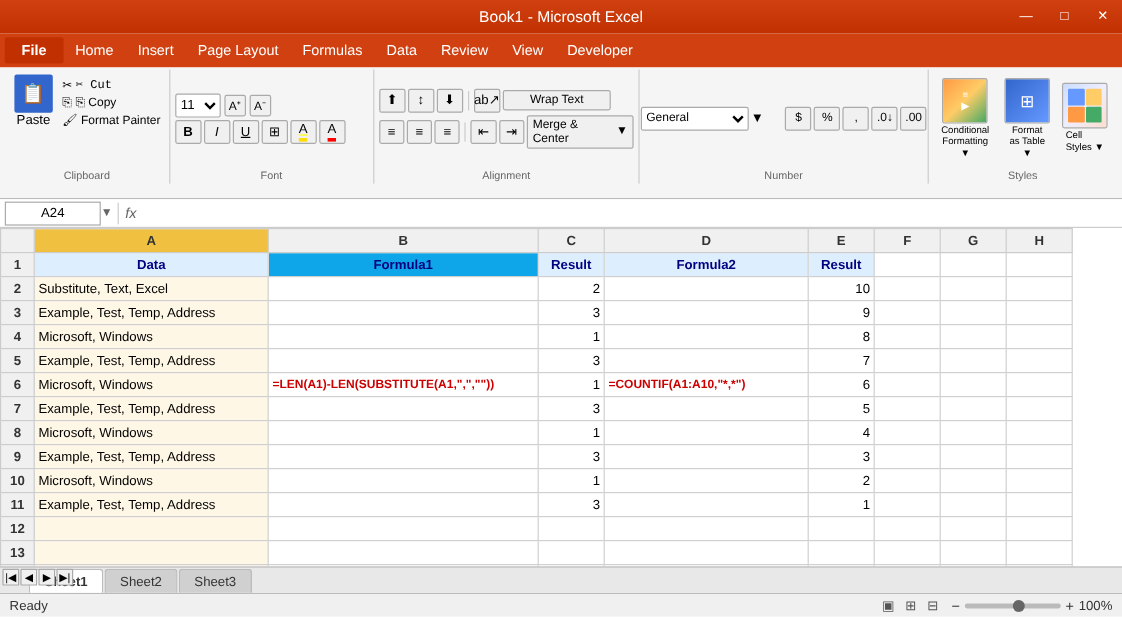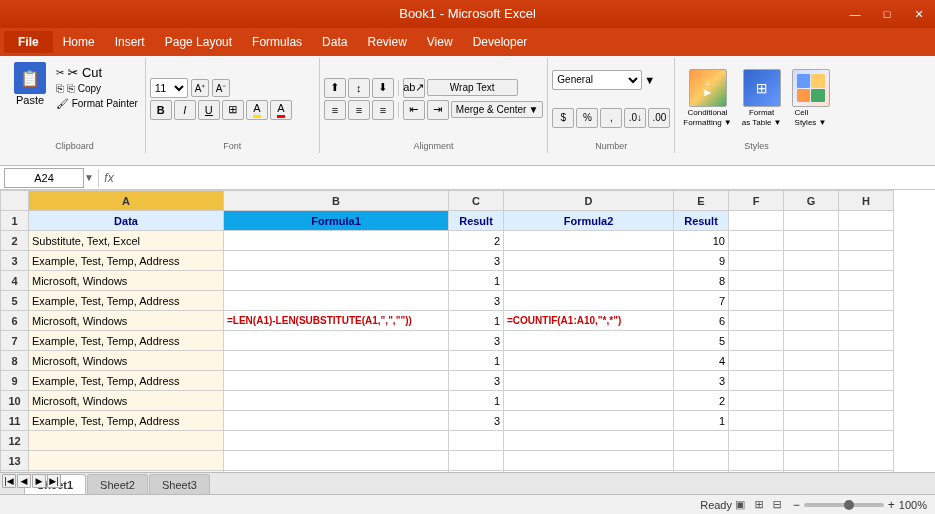--- a/index.html
+++ b/index.html
@@ -279,21 +279,21 @@
 
     #status-bar {
       display: flex;
       align-items: center;
       background: #f0f0f0;
       border-top: 1px solid #bbb;
       height: 20px;
       padding: 0 8px;
       font-size: 11px;
       color: #333;
-      justify-content: flex-end;
+      justify-content: space-between;
     }
 
     .zoom-controls { display: flex; align-items: center; gap: 4px; }
     .zoom-btn { cursor: pointer; font-size: 12px; }
     .zoom-slider { width: 80px; height: 4px; background: #bbb; border-radius: 2px; position: relative; cursor: pointer; }
     .zoom-thumb { width: 10px; height: 10px; background: #666; border-radius: 50%; position: absolute; top: -3px; left: 50%; }
 
     .view-btns { display: flex; gap: 3px; align-items: center; }
     .view-btn { cursor: pointer; font-size: 11px; color: #555; padding: 1px 3px; }
 
@@ -338,21 +338,21 @@
 
     <div class="ribbon-group clipboard-group" style="min-width:90px;">
       <div class="ribbon-group-content" style="flex-direction:row; align-items:flex-start; padding-bottom:14px;">
         <div class="paste-btn">
           <div class="paste-icon">📋</div>
           <span>Paste</span>
         </div>
         <div class="small-btns" style="padding-top:4px;">
           <div class="small-btn">
             <span>✂</span>
-            <span style="font-size:13px;">✂ Cut</span>
+            <span style="font-size:10px;font-family:Liberation Mono, monospace;">✂ Cut</span>
           </div>
           <div class="small-btn">
             <span>⎘</span>
             <span style="font-size:10px;">⎘ Copy</span>
           </div>
           <div class="small-btn">
             <span>🖌</span>
             <span style="font-size:10px;">Format Painter</span>
           </div>
         </div>
@@ -407,21 +407,21 @@
           <div style="display:flex; align-items:center; gap:2px; font-size:10px; cursor:pointer; padding:2px 4px; border:1px solid #aaa; border-radius:2px; background:#f0f0f0;">
             <span>Merge &amp; Center</span>
             <span>▼</span>
           </div>
         </div>
       </div>
       <div class="ribbon-group-label">Alignment</div>
     </div>
 
     <div class="ribbon-group" style="min-width:110px;">
-      <div class="ribbon-group-content" style="flex-direction:column; align-items:flex-start; gap:18px; padding-bottom:14px; min-width:105px;">
+      <div class="ribbon-group-content" style="flex-direction:row; align-items:center; gap:18px; padding-bottom:14px; min-width:105px;">
         <div style="display:flex; align-items:center; gap:2px; width:100%;">
           <select class="number-select">
             <option>General</option>
           </select>
           <span>▼</span>
         </div>
         <div style="display:flex; gap:2px; align-items:center;">
           <div class="format-btn" style="font-size:10px;">$</div>
           <div class="format-btn" style="font-size:10px;">%</div>
           <div class="format-btn" style="font-size:10px;">,</div>

